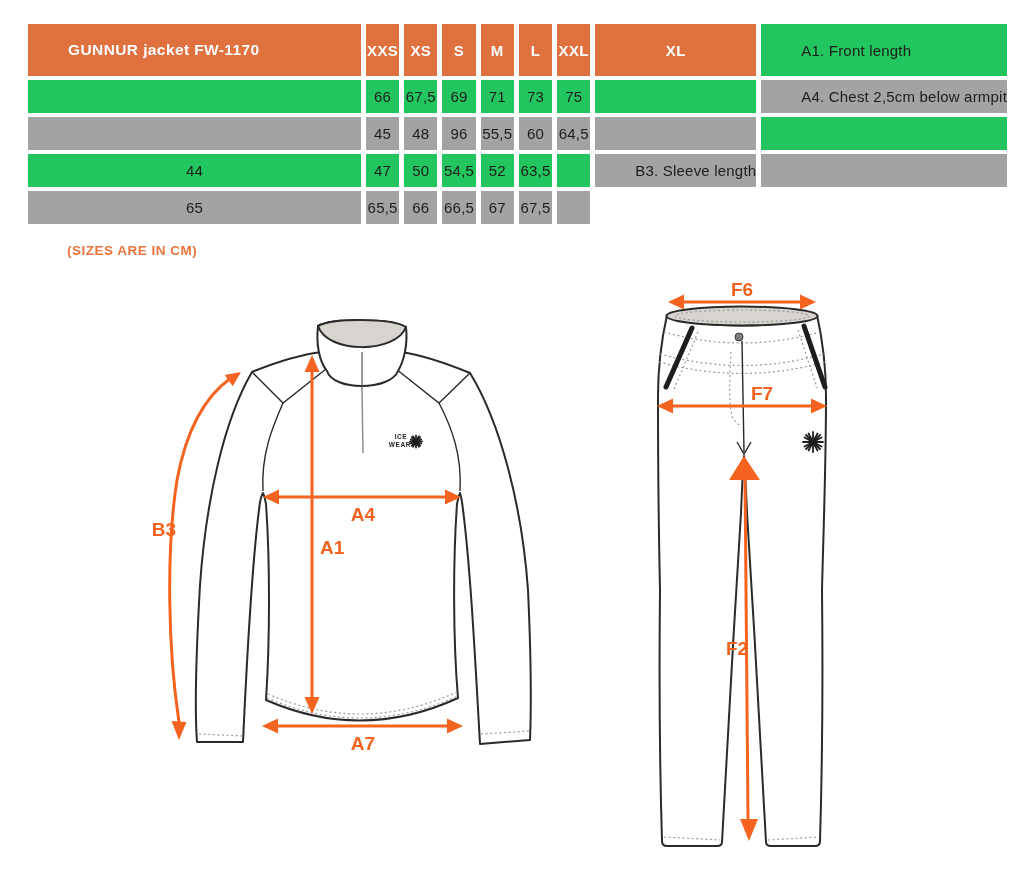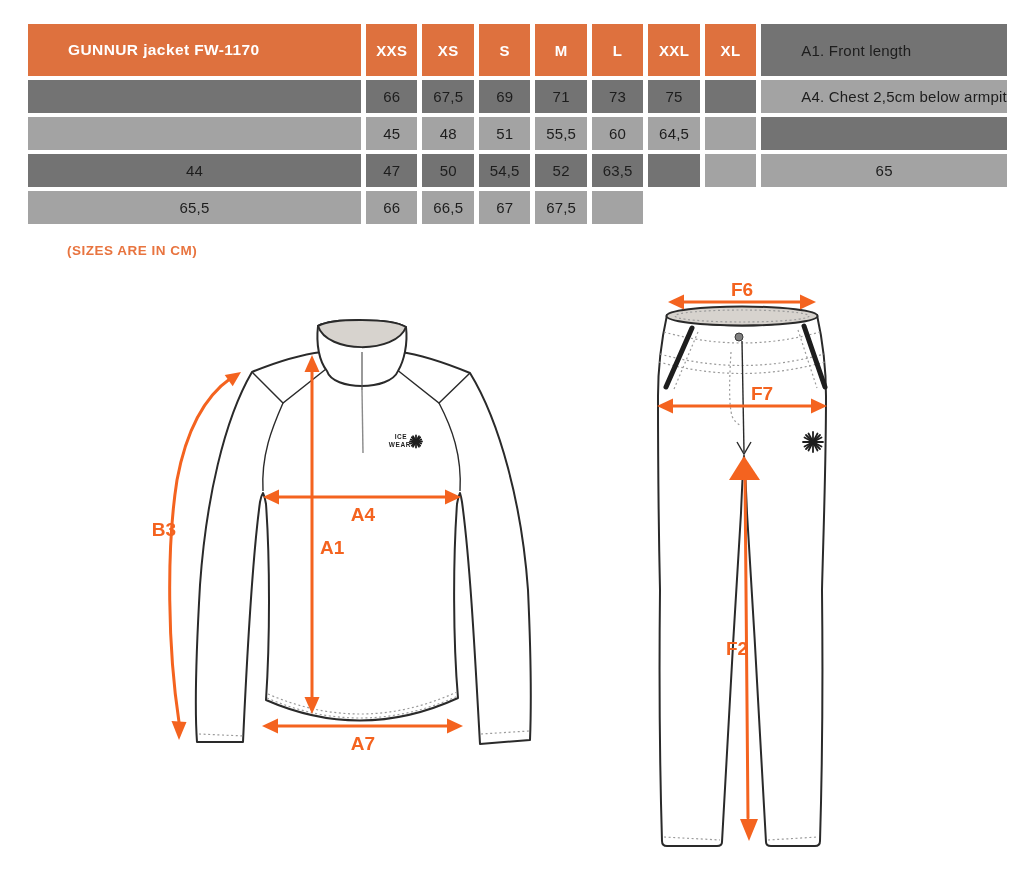--- a/index.html
+++ b/index.html
@@ -13,21 +13,21 @@
     display:grid;
     grid-template-columns:333px repeat(8,1fr);
     grid-template-rows:52px repeat(4,33px);
     gap:4px 5px;
   }
   .cell{display:flex;align-items:center;justify-content:center;
         font-size:15px;color:#1d1d1d;letter-spacing:.2px;white-space:nowrap;}
   .cell.head{background:#DE713E;color:#ffffff;font-weight:bold;font-size:15px;letter-spacing:.4px;}
   .cell.lbl{justify-content:flex-start;padding-left:40px;}
   .cell.title{font-size:15.5px;}
-  .cell.row-a{background:#737373;}
+  .cell.row-a{background:#22c55e;}
   .cell.row-b{background:#a3a3a3;}
 
   .note{position:absolute;left:67px;top:243px;color:#E8743F;
         font-size:13.5px;font-weight:bold;letter-spacing:.5px;}
 
   
   svg{position:absolute;overflow:visible;}
   .outline{fill:#ffffff;stroke:#2A2A2A;stroke-width:2;stroke-linejoin:round;}
   .grayfill{fill:#D7D3CE;stroke:#2A2A2A;stroke-width:2;stroke-linejoin:round;}
   .seam{fill:none;stroke:#2A2A2A;stroke-width:1.4;}
@@ -63,35 +63,36 @@
     <div class="cell row-a">69</div>
     <div class="cell row-a">71</div>
     <div class="cell row-a">73</div>
     <div class="cell row-a">75</div>
     <div class="cell row-a"></div>
 
     <div class="cell row-b lbl">A4. Chest 2,5cm below armpit</div>
     <div class="cell row-b"></div>
     <div class="cell row-b">45</div>
     <div class="cell row-b">48</div>
-    <div class="cell row-b">51</div>
+    <div class="cell row-b">96</div>
     <div class="cell row-b">55,5</div>
     <div class="cell row-b">60</div>
     <div class="cell row-b">64,5</div>
     <div class="cell row-b"></div>
 
     <div class="cell row-a"></div>
     <div class="cell row-a">44</div>
     <div class="cell row-a">47</div>
     <div class="cell row-a">50</div>
     <div class="cell row-a">54,5</div>
     <div class="cell row-a">52</div>
     <div class="cell row-a">63,5</div>
     <div class="cell row-a"></div>
 
+    <div class="cell row-b lbl">B3. Sleeve length</div>
     <div class="cell row-b"></div>
     <div class="cell row-b">65</div>
     <div class="cell row-b">65,5</div>
     <div class="cell row-b">66</div>
     <div class="cell row-b">66,5</div>
     <div class="cell row-b">67</div>
     <div class="cell row-b">67,5</div>
     <div class="cell row-b"></div>
   </div>
 

